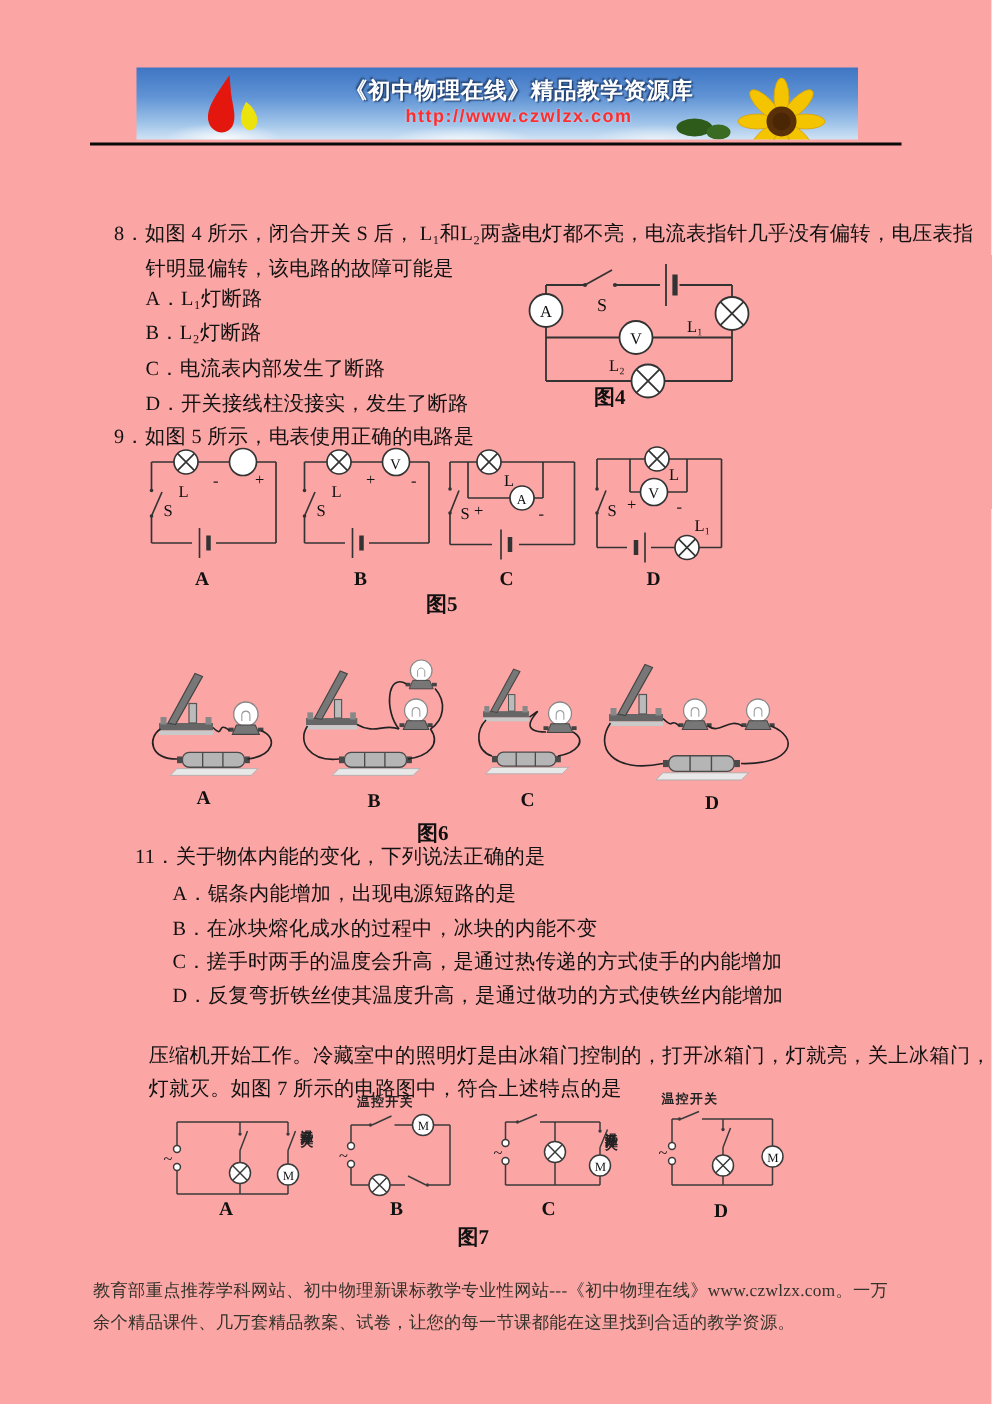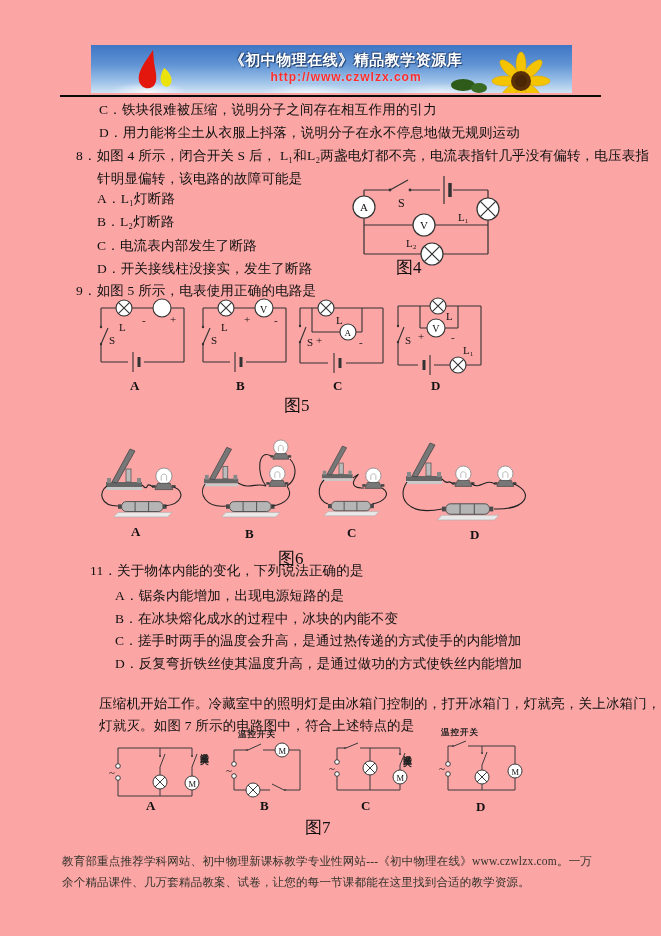--- a/index.html
+++ b/index.html
@@ -2,21 +2,21 @@
 <html><head>
 <meta charset="utf-8">
 <style>
   * { margin:0; padding:0; box-sizing:border-box; }
   html,body { background:#fff; }
   body { width:661px; height:936px; position:relative; font-family:"Liberation Serif","DejaVu Serif",serif; color:#111; }
   .page { position:absolute; left:0; top:0; width:661px; height:936px; background:#fca5a5; overflow:hidden; }
   .abs { position:absolute; }
   .txt { position:absolute; font-size:13.5px; line-height:16px; white-space:nowrap; letter-spacing:0.2px; }
   .figlabel { position:absolute; font-size:13px; font-weight:bold; }
-  .figcap { position:absolute; font-size:17px; font-weight:normal; }
+  .figcap { position:absolute; font-size:14px; font-weight:bold; }
   svg.abs { overflow:visible; }
   svg text { font-family:"Liberation Serif","DejaVu Serif",serif; fill:#111; }
   .banner { position:absolute; left:91px; top:45px; width:481px; height:48px; overflow:hidden;
     background:
       radial-gradient(55px 14px at 12% 98%, rgba(255,255,255,.85), rgba(255,255,255,0) 70%),
       radial-gradient(70px 16px at 45% 104%, rgba(255,255,255,.8), rgba(255,255,255,0) 70%),
       radial-gradient(60px 14px at 72% 100%, rgba(255,255,255,.55), rgba(255,255,255,0) 70%),
       linear-gradient(180deg,#3f76c4 0%,#5f93d4 40%,#9bc0e8 75%,#cfe3f4 100%);
   }
   .banner-title { position:absolute; left:100px; top:6px; width:310px; text-align:center; color:#fff;
@@ -72,22 +72,20 @@
         <g transform="rotate(315,78,28)">
             <ellipse cx="78" cy="12" rx="5" ry="13" fill="#f5c400" stroke="#d8a000" stroke-width="0.5"></ellipse>
           </g>
       </g>
       <circle cx="78" cy="28" r="10" fill="#5a3008"></circle>
       <circle cx="78" cy="28" r="6" fill="#4a2605"></circle>
     </svg>
   </div>
   <div class="hrule"></div>
 
-  <div class="txt" style="left:99px;top:102px">C．铁块很难被压缩，说明分子之间存在相互作用的引力</div>
-  <div class="txt" style="left:99px;top:125px">D．用力能将尘土从衣服上抖落，说明分子在永不停息地做无规则运动</div>
   <div class="txt" style="left:76px;top:148px">8．如图 4 所示，闭合开关 S 后， L₁和L₂两盏电灯都不亮，电流表指针几乎没有偏转，电压表指</div>
   <div class="txt" style="left:97px;top:171px">针明显偏转，该电路的故障可能是</div>
   <div class="txt" style="left:97px;top:191px">A．L₁灯断路</div>
   <div class="txt" style="left:97px;top:214px">B．L₂灯断路</div>
   <div class="txt" style="left:97px;top:238px">C．电流表内部发生了断路</div>
   <div class="txt" style="left:97px;top:261px">D．开关接线柱没接实，发生了断路</div>
   <div class="txt" style="left:76px;top:283px">9．如图 5 所示，电表使用正确的电路是</div>
   <div class="txt" style="left:90px;top:563px">11．关于物体内能的变化，下列说法正确的是</div>
   <div class="txt" style="left:115px;top:588px">A．锯条内能增加，出现电源短路的是</div>
   <div class="txt" style="left:115px;top:611px">B．在冰块熔化成水的过程中，冰块的内能不变</div>

